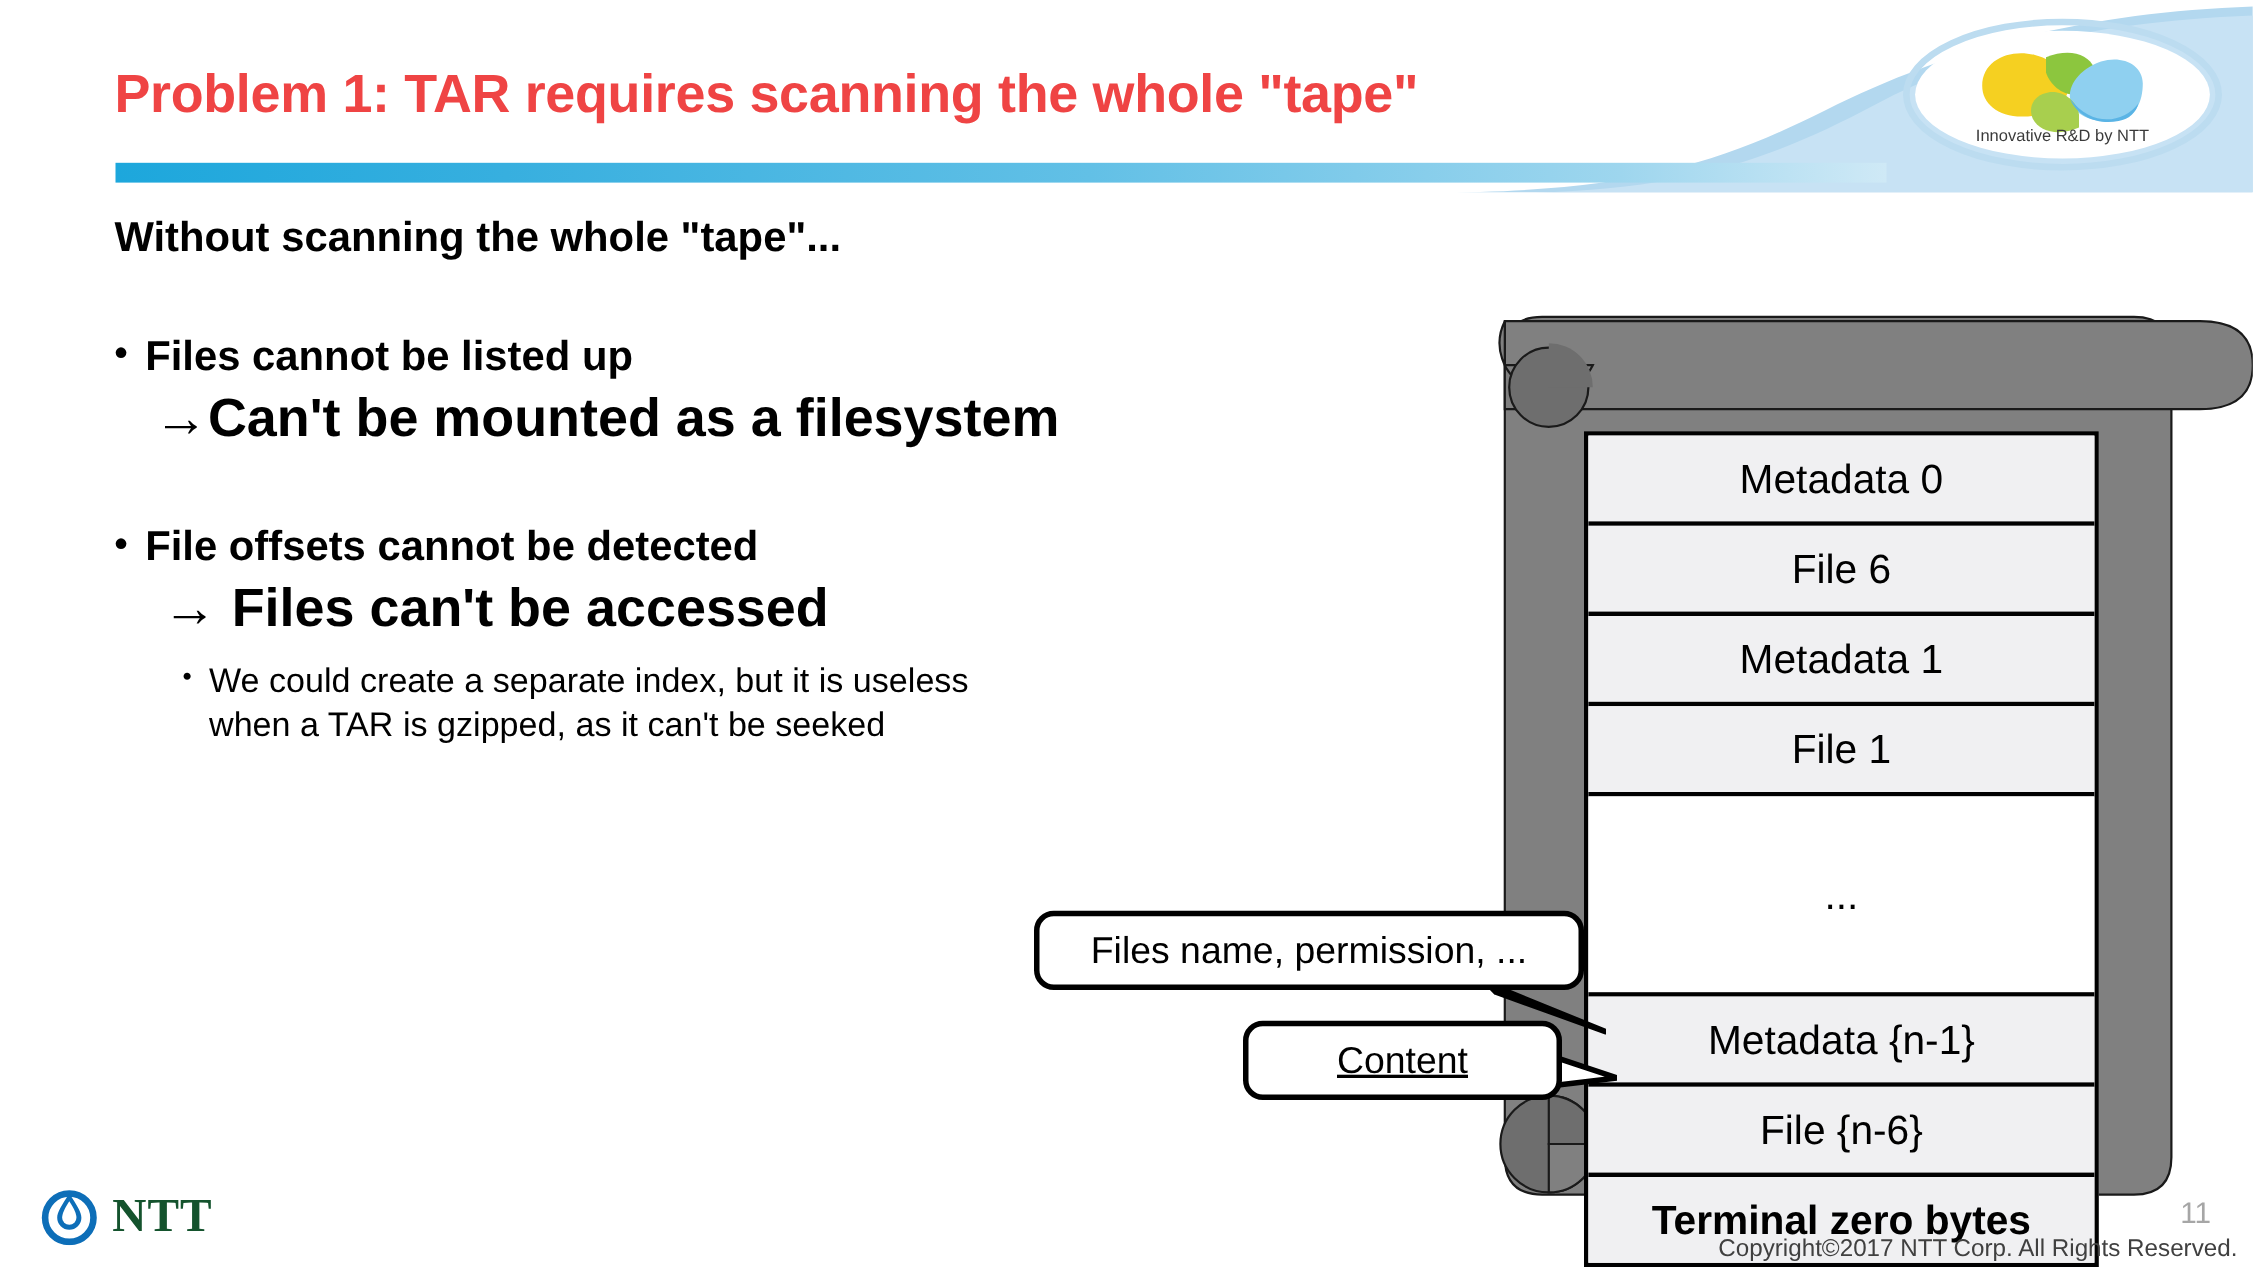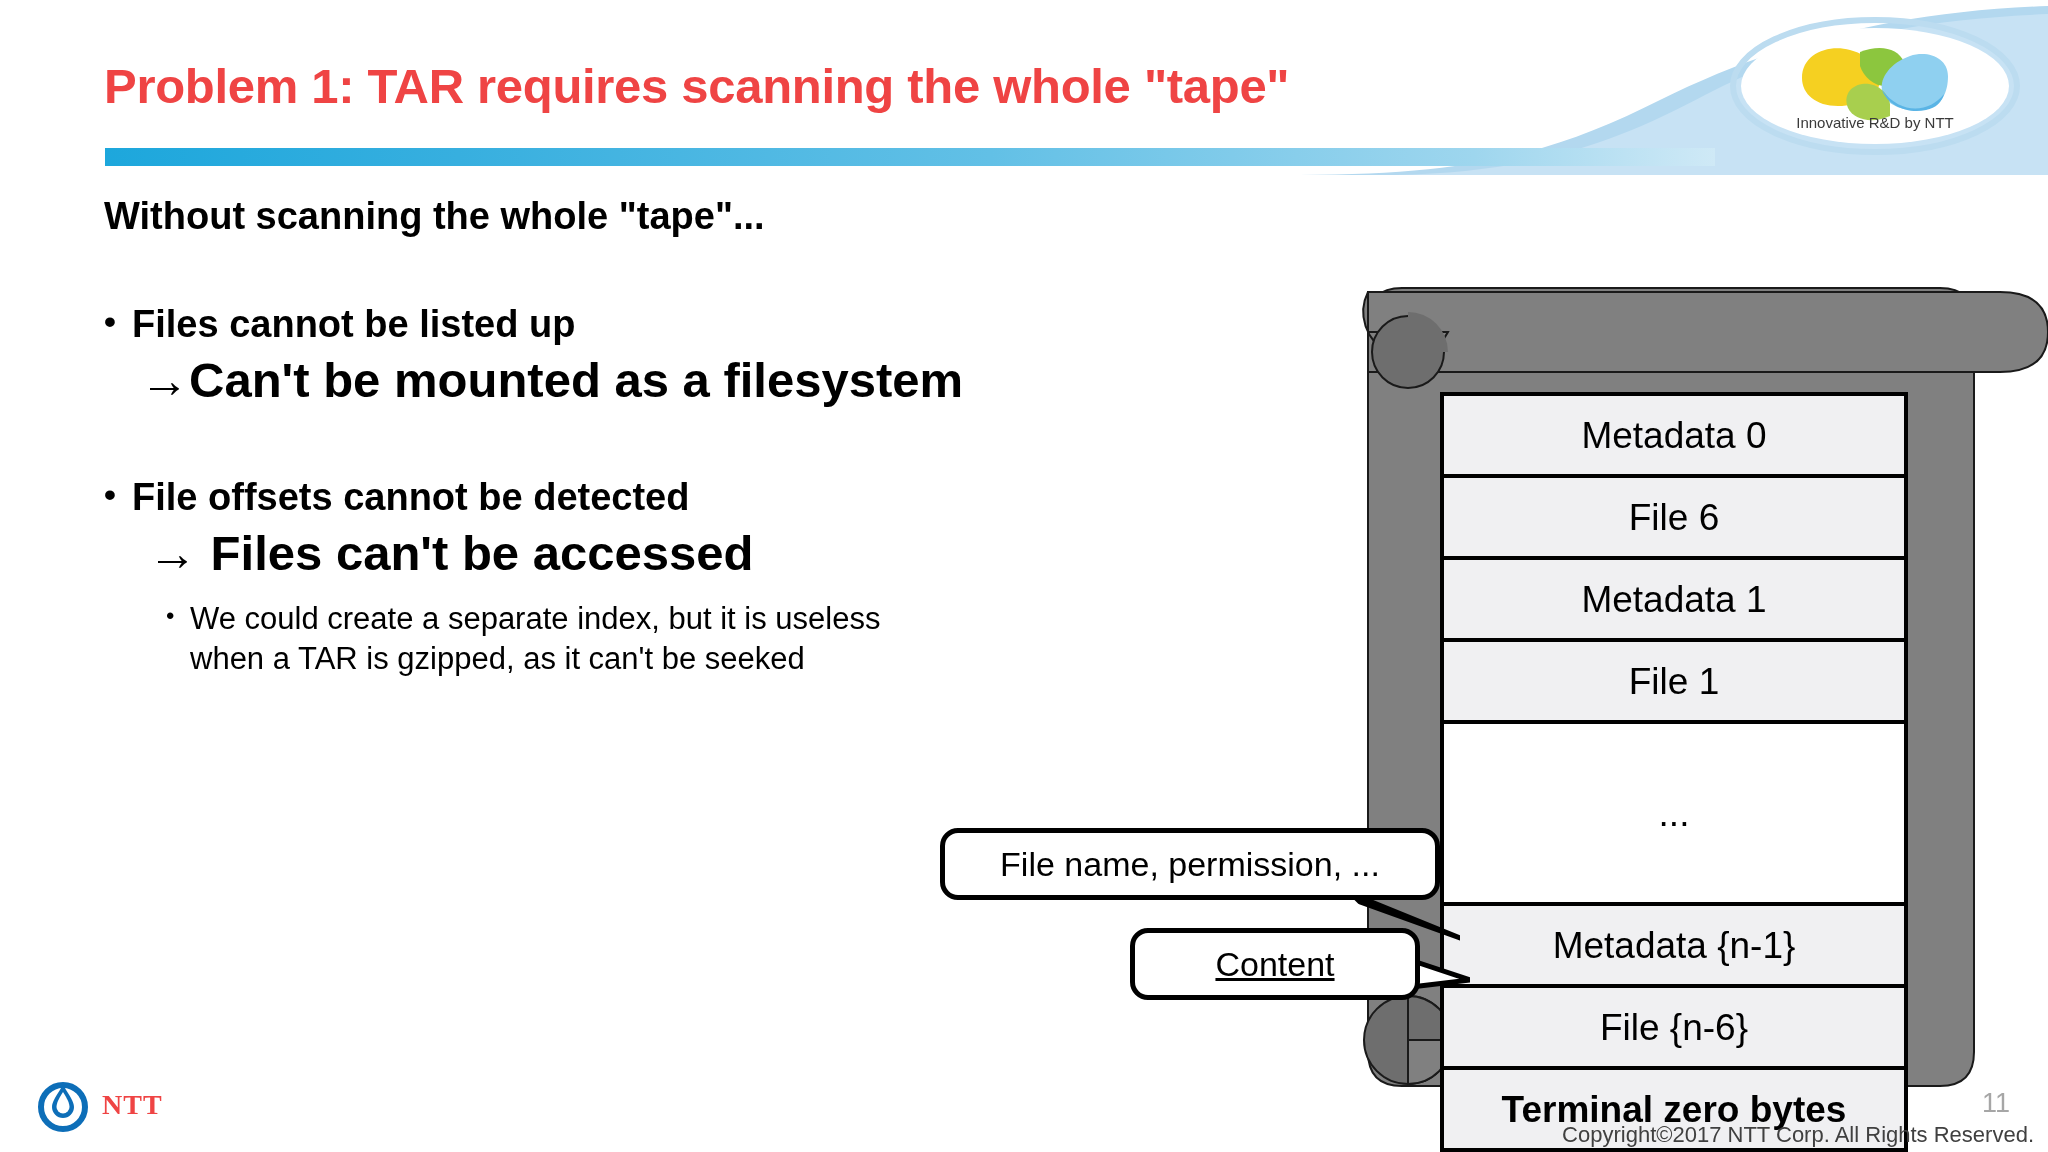--- a/index.html
+++ b/index.html
@@ -180,23 +180,23 @@
   #footer-logo {
     position: absolute;
     left: 36px;
     top: 1078px;
     display: flex;
     align-items: center;
   }
   #footer-logo-text {
     font-family: "Liberation Serif", serif;
     font-weight: bold;
-    font-size: 28px;
+    font-size: 43px;
     letter-spacing: 1px;
-    color: #ef4444;
+    color: #14532d;
     margin-left: 12px;
   }
   #slide-number {
     position: absolute;
     right: 38px;
     top: 1088px;
     font-size: 27px;
     color: #a6a6a6;
   }
   #copyright {
@@ -292,21 +292,21 @@
     <div class="tape-row">Metadata {n-1}</div>
     <div class="tape-row">File {n-6}</div>
     <div class="tape-row">Terminal zero bytes</div>
   </div>
 </div>
 
 <div class="callout" id="callout-meta">
   <svg class="callout-tail" width="520" height="120" viewBox="0 0 520 120">
     <path d="M 412 66 L 520 110 L 420 74 Z" fill="#ffffff" stroke="#000000" stroke-width="5" stroke-linejoin="round"></path>
   </svg>
-  <div class="callout-box">File name, permission, ...</div>
+  <div class="callout-box">Files name, permission, ...</div>
 </div>
 
 <div class="callout" id="callout-content">
   <svg class="callout-tail" width="340" height="110" viewBox="0 0 340 110">
     <path d="M 250 22 L 340 52 L 256 62 Z" fill="#ffffff" stroke="#000000" stroke-width="5" stroke-linejoin="round"></path>
   </svg>
   <div class="callout-box">Content</div>
 </div>
 
 <div id="footer-logo">

